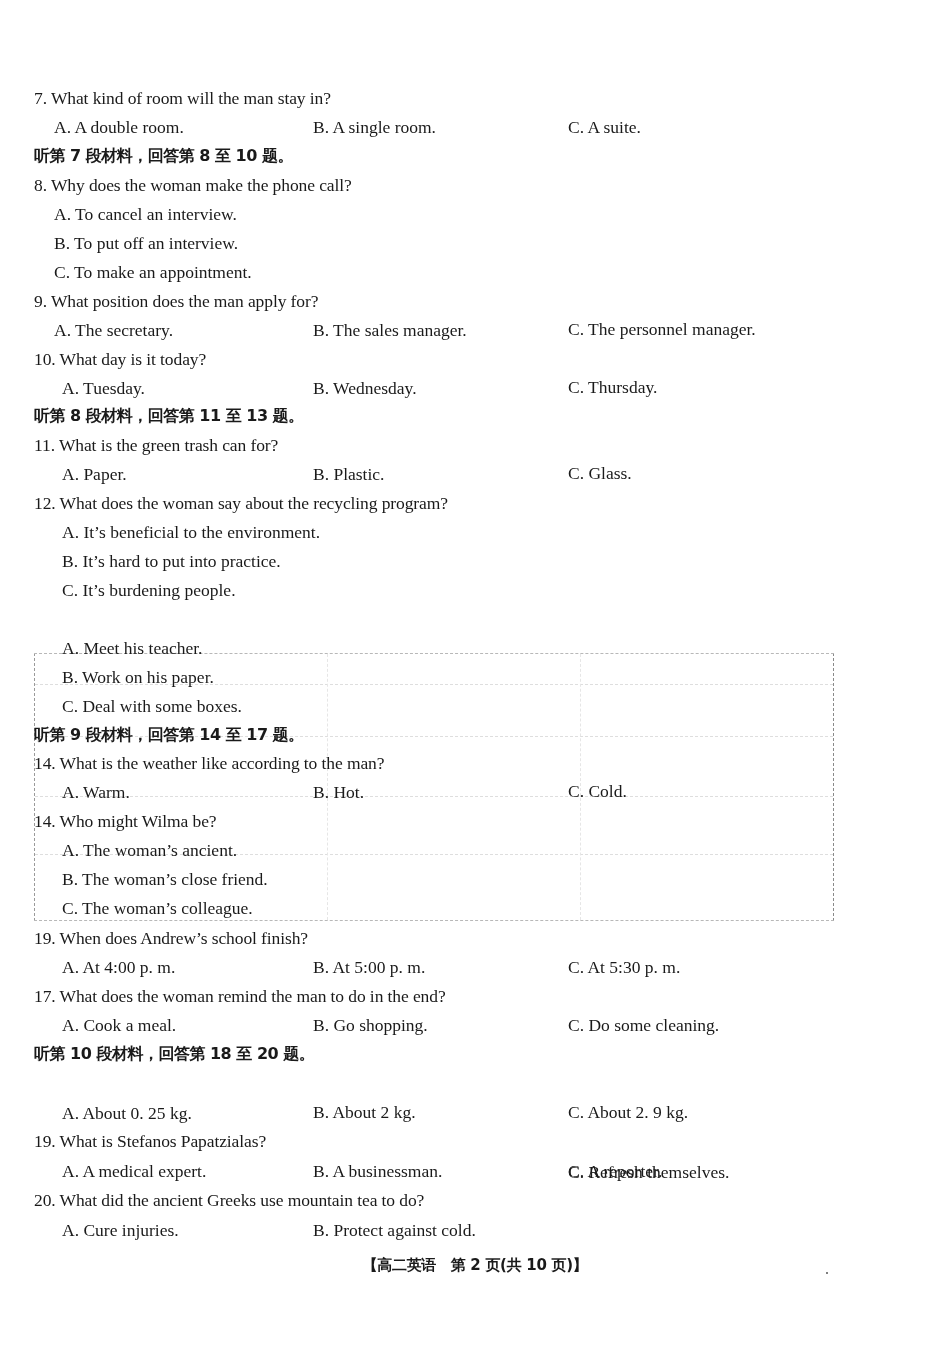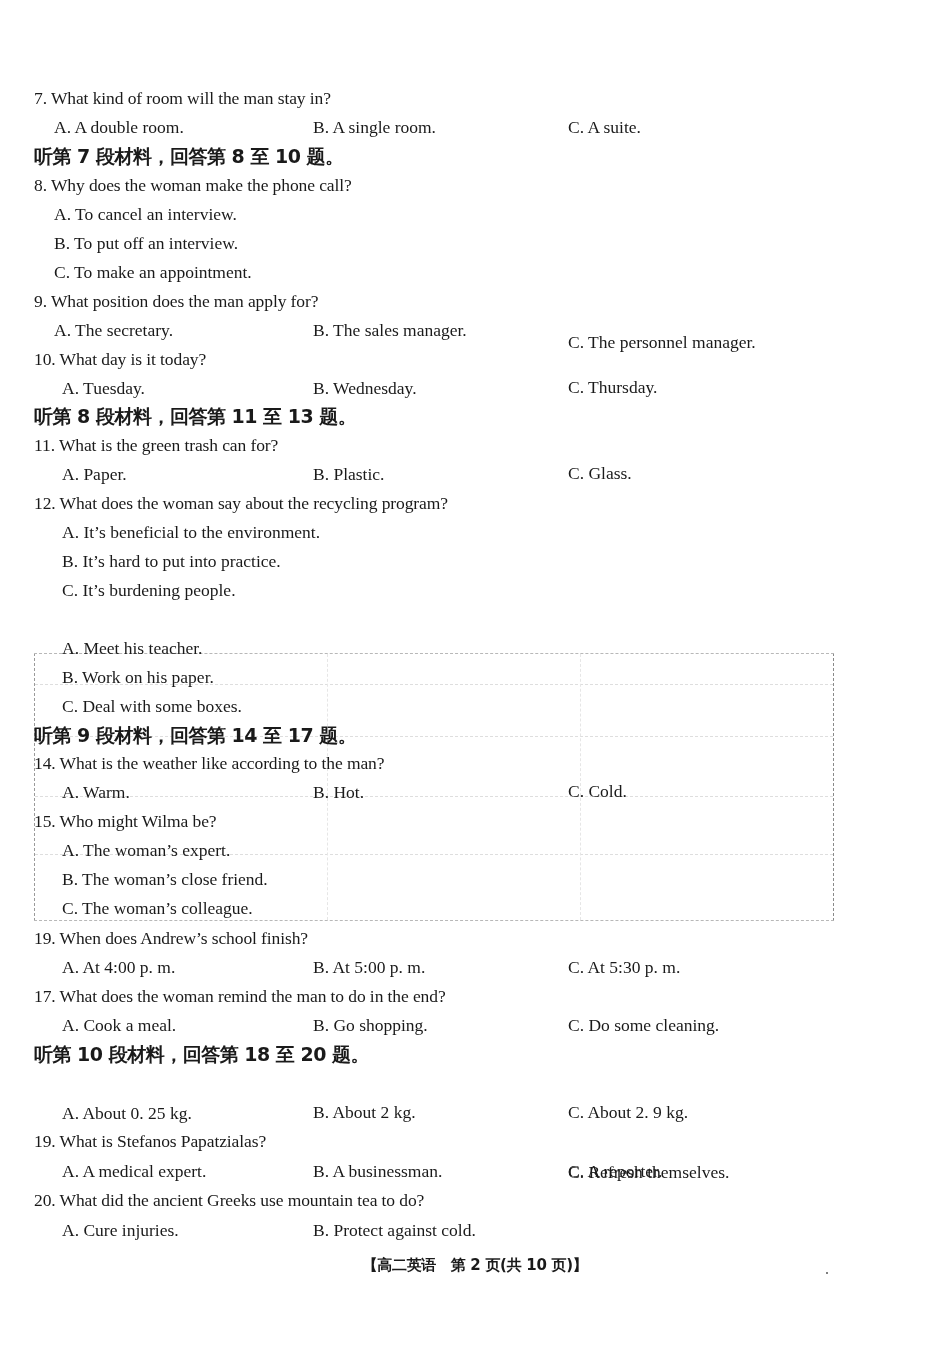--- a/index.html
+++ b/index.html
@@ -25,21 +25,21 @@
   .line {
     position: absolute;
     left: 34px;
     font-size: 17.5px;
     line-height: 22px;
     white-space: nowrap;
     letter-spacing: -0.1px;
   }
   .section-head {
     font-family: "DejaVu Sans", "Liberation Sans", sans-serif;
-    font-size: 19px;
+    font-size: 16px;
     font-weight: bold;
     letter-spacing: -0.5px;
   }
   .opt {
     position: absolute;
     font-size: 17.5px;
     line-height: 22px;
     white-space: nowrap;
   }
   .col-a { left: 54px; }
@@ -110,21 +110,21 @@
   <div class="line section-head" style="top:145px">听第 7 段材料，回答第 8 至 10 题。</div>
 
   <div class="line" style="top:174px">8. Why does the woman make the phone call?</div>
   <div class="opt col-a" style="top:203px">A. To cancel an interview.</div>
   <div class="opt col-a" style="top:232px">B. To put off an interview.</div>
   <div class="opt col-a" style="top:261px">C. To make an appointment.</div>
 
   <div class="line" style="top:290px">9. What position does the man apply for?</div>
   <div class="opt col-a" style="top:319px">A. The secretary.</div>
   <div class="opt col-b" style="top:319px">B. The sales manager.</div>
-  <div class="opt col-c" style="top:331px">C. The personnel manager.</div>
+  <div class="opt col-c" style="top:318px">C. The personnel manager.</div>
 
   <div class="line" style="top:348px">10. What day is it today?</div>
   <div class="opt col-a2" style="top:377px">A. Tuesday.</div>
   <div class="opt col-b" style="top:377px">B. Wednesday.</div>
   <div class="opt col-c" style="top:376px">C. Thursday.</div>
 
   <div class="line section-head" style="top:405px">听第 8 段材料，回答第 11 至 13 题。</div>
 
   <div class="line" style="top:434px">11. What is the green trash can for?</div>
   <div class="opt col-a2" style="top:463px">A. Paper.</div>
@@ -140,22 +140,22 @@
   <div class="opt col-a2" style="top:666px">B. Work on his paper.</div>
   <div class="opt col-a2" style="top:695px">C. Deal with some boxes.</div>
 
   <div class="line section-head" style="top:724px">听第 9 段材料，回答第 14 至 17 题。</div>
 
   <div class="line" style="top:752px">14. What is the weather like according to the man?</div>
   <div class="opt col-a2" style="top:781px">A. Warm.</div>
   <div class="opt col-b" style="top:781px">B. Hot.</div>
   <div class="opt col-c" style="top:780px">C. Cold.</div>
 
-  <div class="line" style="top:810px">15. Who might Wilma be?</div>
-  <div class="opt col-a2" style="top:839px">A. The woman’s expert.</div>
+  <div class="line" style="top:810px">14. Who might Wilma be?</div>
+  <div class="opt col-a2" style="top:839px">A. The woman’s ancient.</div>
   <div class="opt col-a2" style="top:868px">B. The woman’s close friend.</div>
   <div class="opt col-a2" style="top:897px">C. The woman’s colleague.</div>
 
   <div class="line" style="top:927px">19. When does Andrew’s school finish?</div>
   <div class="opt col-a2" style="top:956px">A. At 4:00 p. m.</div>
   <div class="opt col-b" style="top:956px">B. At 5:00 p. m.</div>
   <div class="opt col-c" style="top:956px">C. At 5:30 p. m.</div>
 
   <div class="line" style="top:985px">17. What does the woman remind the man to do in the end?</div>
   <div class="opt col-a2" style="top:1014px">A. Cook a meal.</div>

